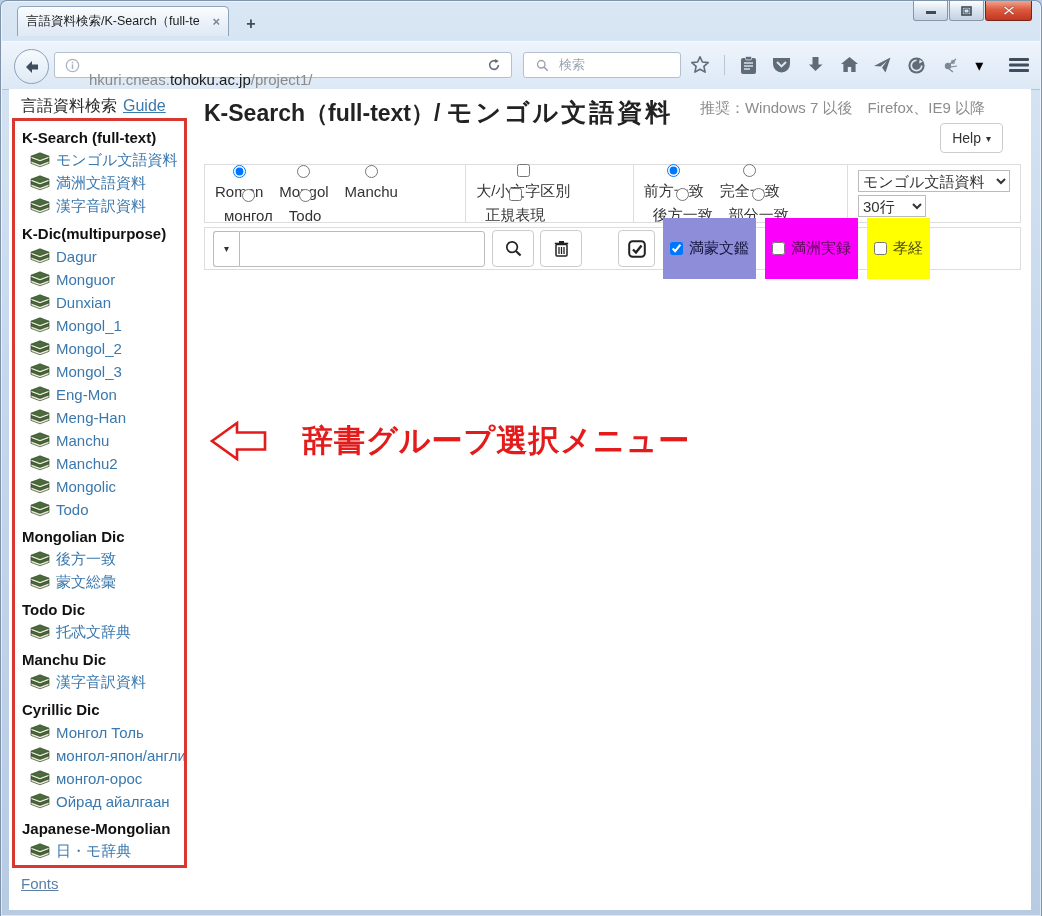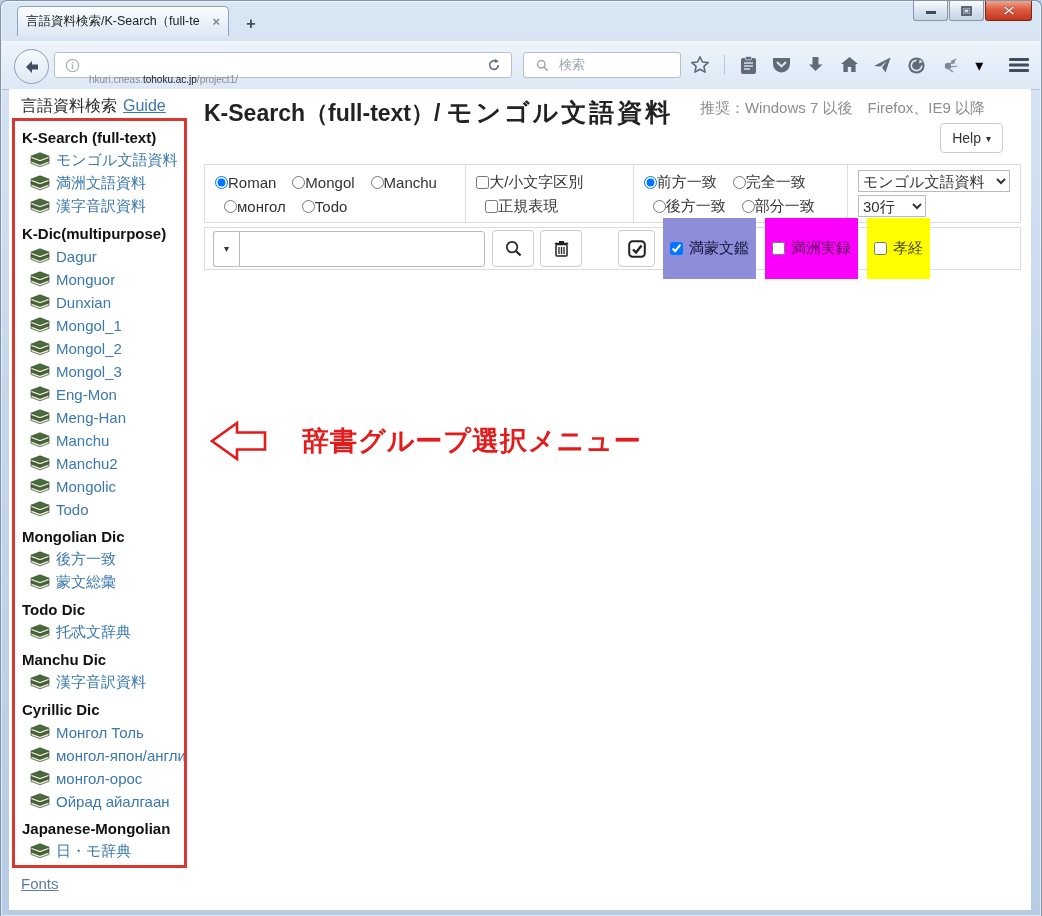--- a/index.html
+++ b/index.html
@@ -34,21 +34,21 @@
   
   .navbar{position:absolute;left:1px;top:40px;right:1px;height:47px;
     background:linear-gradient(#eef4fb,#dce8f5);
     border-top:1px solid #f5fafe;border-bottom:1px solid #b3c3d6;}
   .back-btn{position:absolute;left:12px;top:7px;width:33px;height:33px;border-radius:50%;
     background:linear-gradient(#f6fafd,#dfeaf5);border:1px solid #8ba1b8;
     display:flex;align-items:center;justify-content:center;}
   .urlbar{position:absolute;left:52px;top:10px;width:458px;height:26px;background:#fff;
     border:1px solid #b3c0d0;border-radius:3px;display:flex;align-items:center;
     padding:0 6px;box-sizing:border-box;gap:6px;}
-  .url-text{font-size:10px;white-space:nowrap;overflow:hidden;flex:1;margin-top:29px;}
+  .url-text{font-size:15px;white-space:nowrap;overflow:hidden;flex:1;margin-top:29px;}
   .url-dim{color:#8a8a8a;}
   .url-domain{color:#1c1c1c;}
   .searchbar{position:absolute;left:521px;top:10px;width:158px;height:26px;background:#fff;
     border:1px solid #b3c0d0;border-radius:3px;display:flex;align-items:center;
     padding:12px 7px;box-sizing:border-box;gap:6px;}
   .search-ph{font-size:13px;color:#9aa4ae;}
   .nav-icons{position:absolute;left:688px;top:8px;right:10px;height:30px;
     display:flex;align-items:center;gap:13px;}
   .nico{display:flex;align-items:center;justify-content:center;width:22px;height:24px;}
   .vsep{width:1px;height:20px;background:#b9c6d6;}
@@ -75,21 +75,21 @@
     padding:6px 11px;font-size:14px;color:#333;display:flex;align-items:center;gap:5px;}
   .caret{font-size:10px;color:#333;}
   .opt-panel{position:absolute;left:8px;top:75px;right:8px;height:59px;
     border:1px solid #ddd;box-sizing:border-box;display:flex;}
   .opt-group{padding:5px 10px;box-sizing:border-box;border-right:1px solid #ddd;}
   .opt-group:last-child{border-right:none;}
   .og1{width:262px;}.og2{width:215px;}.og3{width:168px;}
   .og4{display:flex;flex-direction:column;gap:3px;flex:1;}
   .opt-row{display:flex;align-items:center;height:24px;gap:16px;}
   .opt-row:nth-child(2){padding-left:9px;}
-  .opt{display:flex;align-items:center;font-size:15px;color:#333;white-space:nowrap;}
+  .opt{display:flex;align-items:center;gap:5px;font-size:15px;color:#333;white-space:nowrap;flex-direction:column;}
   .opt input{margin:0;}
   .sel{font-size:15px;color:#333;border:1px solid #bbb;background:#fff;height:24px;}
   .sel1{width:152px;}.sel2{width:68px;}
   
   .search-panel{position:absolute;left:8px;top:138px;right:8px;height:43px;
     border:1px solid #ddd;box-sizing:border-box;display:flex;align-items:center;padding:0 8px;}
   .dd-btn{width:26px;height:36px;background:#fff;border:1px solid #bbb;border-right:none;
     border-radius:3px 0 0 3px;display:flex;align-items:center;justify-content:center;
     color:#333;font-size:10px;box-sizing:border-box;}
   .q-input{width:246px;height:36px;border:1px solid #bbb;border-radius:0 3px 3px 0;
@@ -97,21 +97,21 @@
   .tool-btn{width:42px;height:37px;background:#fff;border:1px solid #ccc;border-radius:4px;
     display:flex;align-items:center;justify-content:center;box-sizing:border-box;}
   .btn-search{margin-left:7px;}
   .btn-trash{margin-left:6px;}
   .btn-check{margin-left:36px;width:37px;}
   .toggles{display:flex;align-items:center;gap:9px;margin-left:8px;}
   .toggle{display:flex;align-items:center;gap:6px;font-size:15px;padding:21px 7px;white-space:nowrap;}
   .toggle input{margin:0;}
   
   .annotation{position:absolute;left:14px;top:330px;display:flex;align-items:center;gap:34px;}
-  .anno-text{font-size:27px;font-weight:bold;color:#e31b1b;letter-spacing:1px;white-space:nowrap;}
+  .anno-text{font-size:31px;font-weight:bold;color:#e31b1b;letter-spacing:1px;white-space:nowrap;}
 </style>
 </head>
 <body>
 
 <div class="window">
 
   <div class="tabbar">
     <div class="tab">
       <span class="tab-title">言語資料検索/K-Search（full-te</span>
       <span class="tab-close">×</span>

